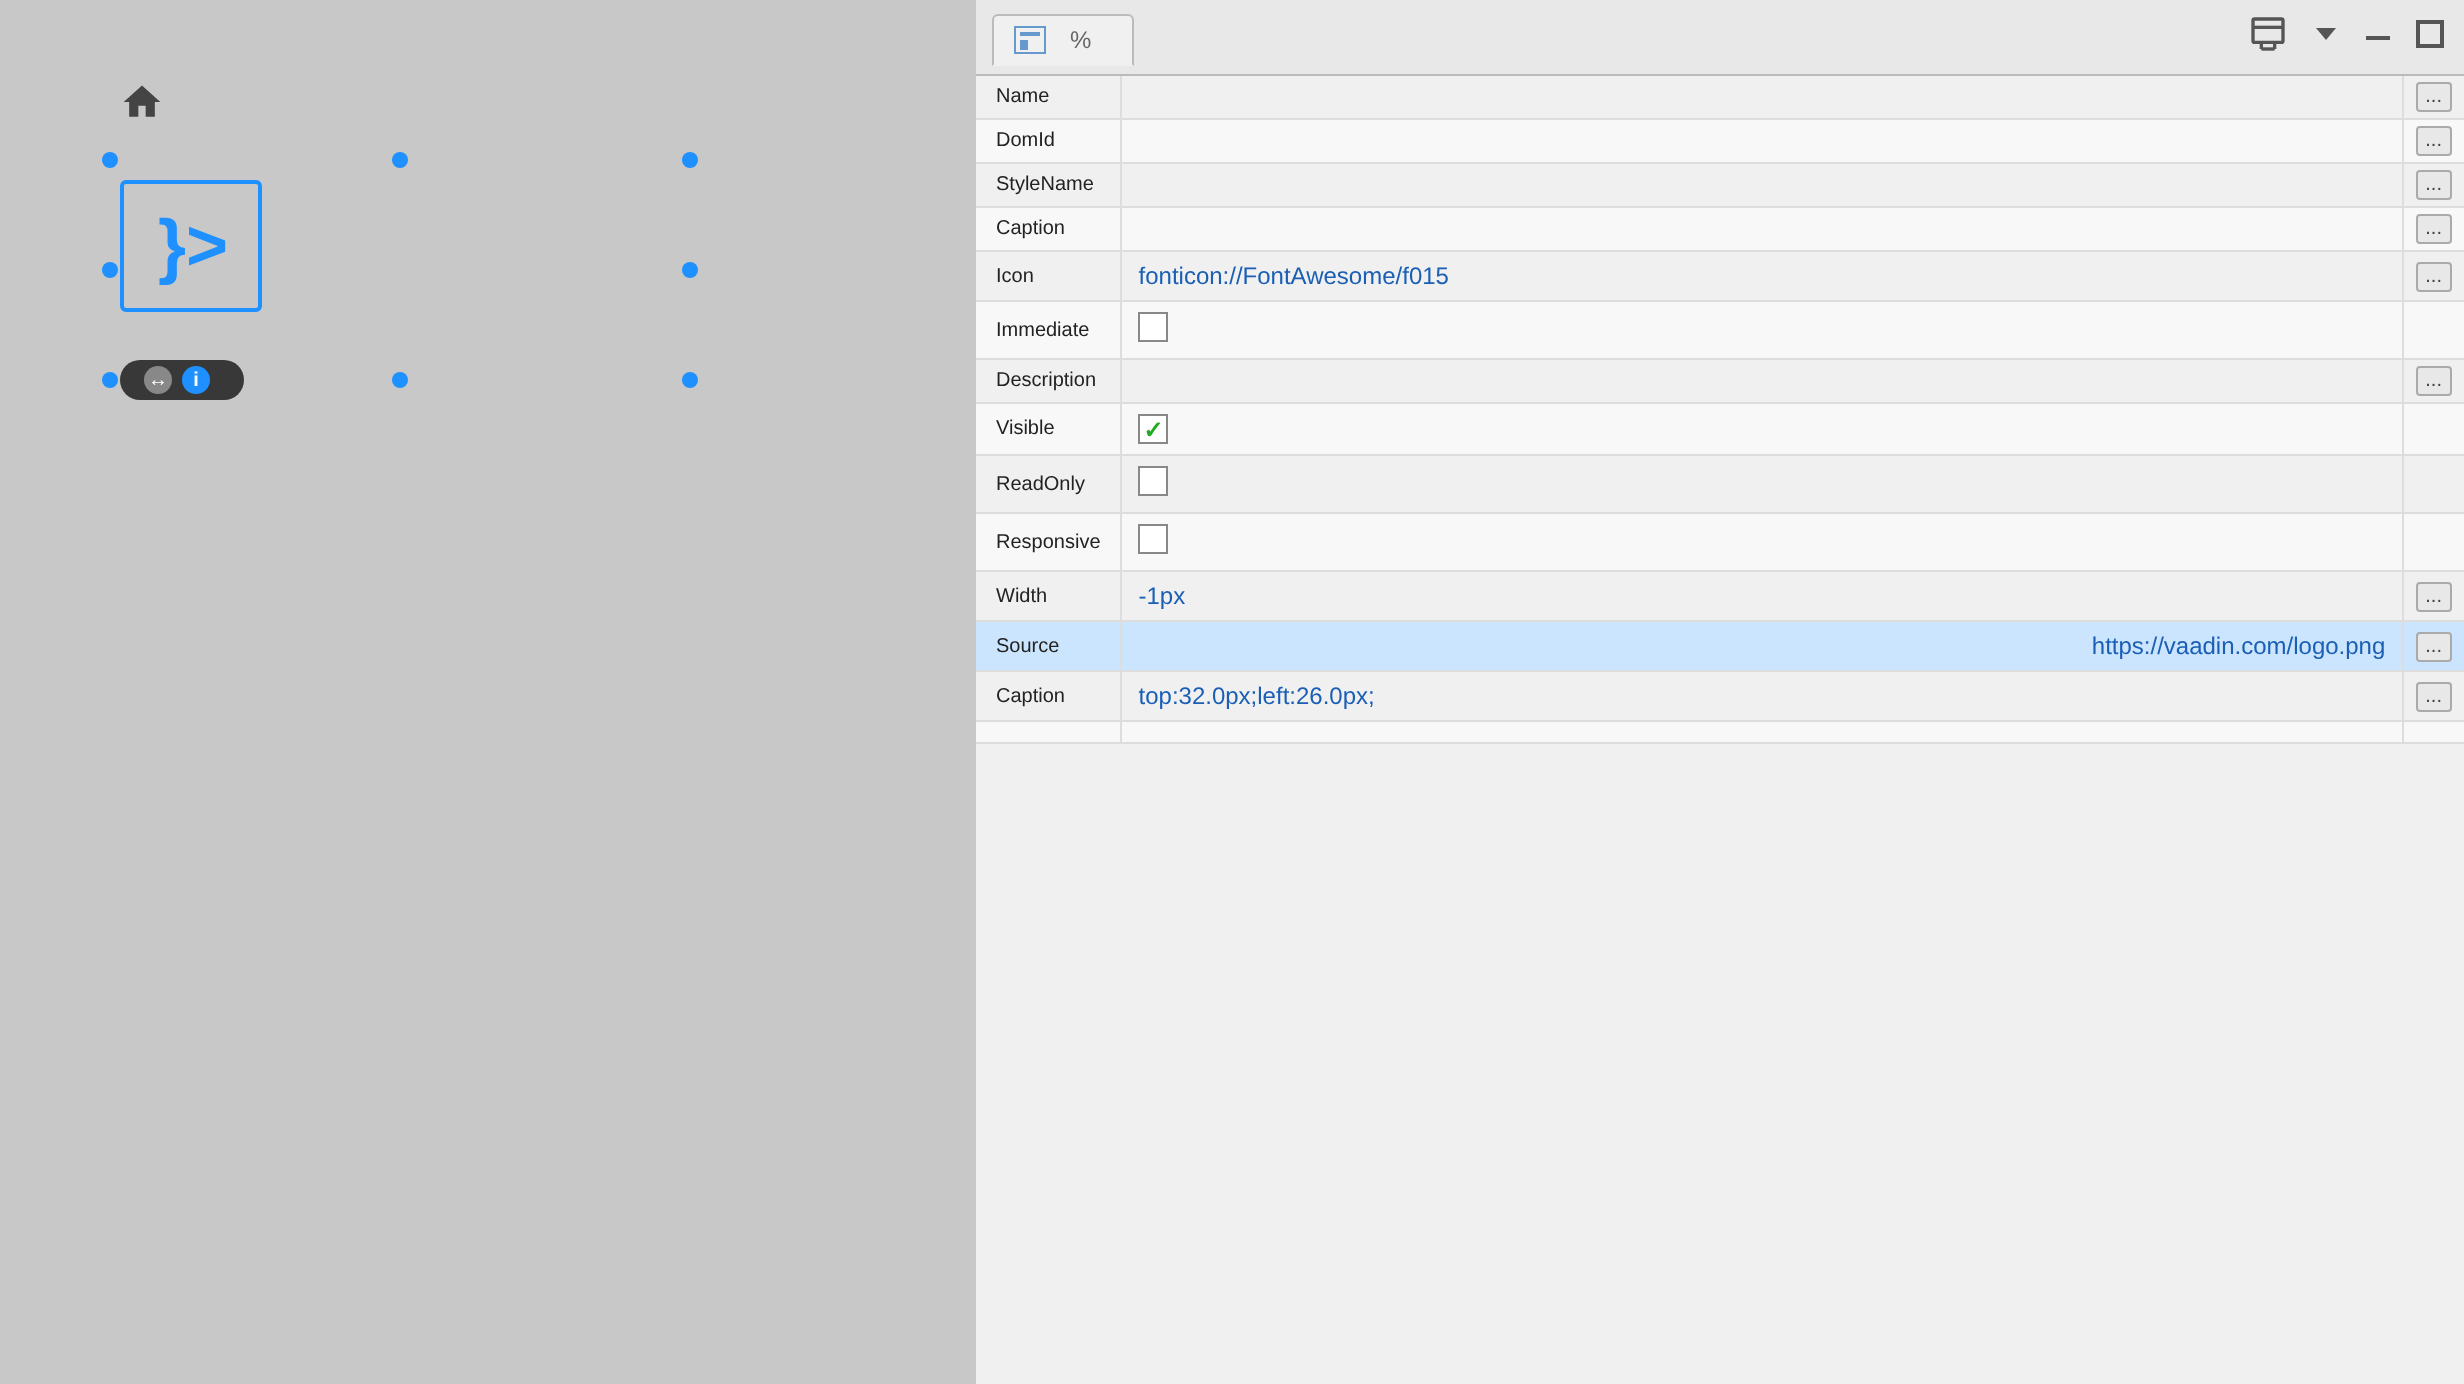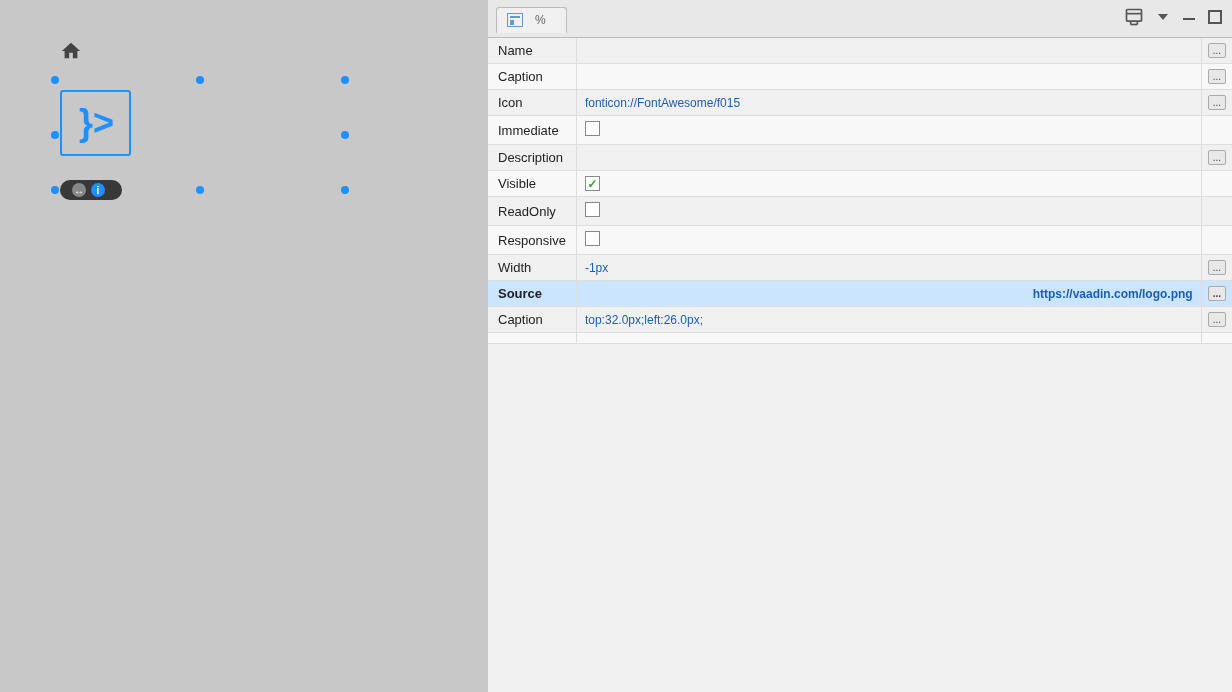--- a/index.html
+++ b/index.html
@@ -179,27 +179,26 @@
     .properties-table tr:nth-child(even) {
       background: #f8f8f8;
     }
 
     .properties-table tr:nth-child(odd) {
       background: #f0f0f0;
     }
 
     .properties-table tr.selected {
       background: #cce5ff !important;
-      font-weight: bold;
     }
 
     .prop-name {
       padding: 5px 10px;
       color: #222;
-      font-size: 13px;
+      font-size: 10px;
       width: 240px;
       border-right: 1px solid #ddd;
     }
 
     .prop-value {
       padding: 5px 8px;
       color: #333;
       font-size: 12px;
       flex: 1;
     }
@@ -344,20 +343,30 @@
 
   <div class="table-wrapper">
     <table class="properties-table">
       <tbody id="props-body">
       <tr>
             <td class="prop-name">Name</td>
             <td class="prop-value" style="width: 100%;"></td>
             <td class="prop-more"><span class="prop-more-btn">...</span></td>
           </tr>
           <tr>
+            <td class="prop-name">DomId</td>
+            <td class="prop-value" style="width: 100%;"></td>
+            <td class="prop-more"><span class="prop-more-btn">...</span></td>
+          </tr>
+          <tr>
+            <td class="prop-name">StyleName</td>
+            <td class="prop-value" style="width: 100%;"></td>
+            <td class="prop-more"><span class="prop-more-btn">...</span></td>
+          </tr>
+          <tr>
             <td class="prop-name">Caption</td>
             <td class="prop-value" style="width: 100%;"></td>
             <td class="prop-more"><span class="prop-more-btn">...</span></td>
           </tr>
           <tr>
             <td class="prop-name">Icon</td>
             <td class="prop-value blue" style="width: 100%;">fonticon://FontAwesome/f015</td>
             <td class="prop-more"><span class="prop-more-btn">...</span></td>
           </tr>
           <tr>

